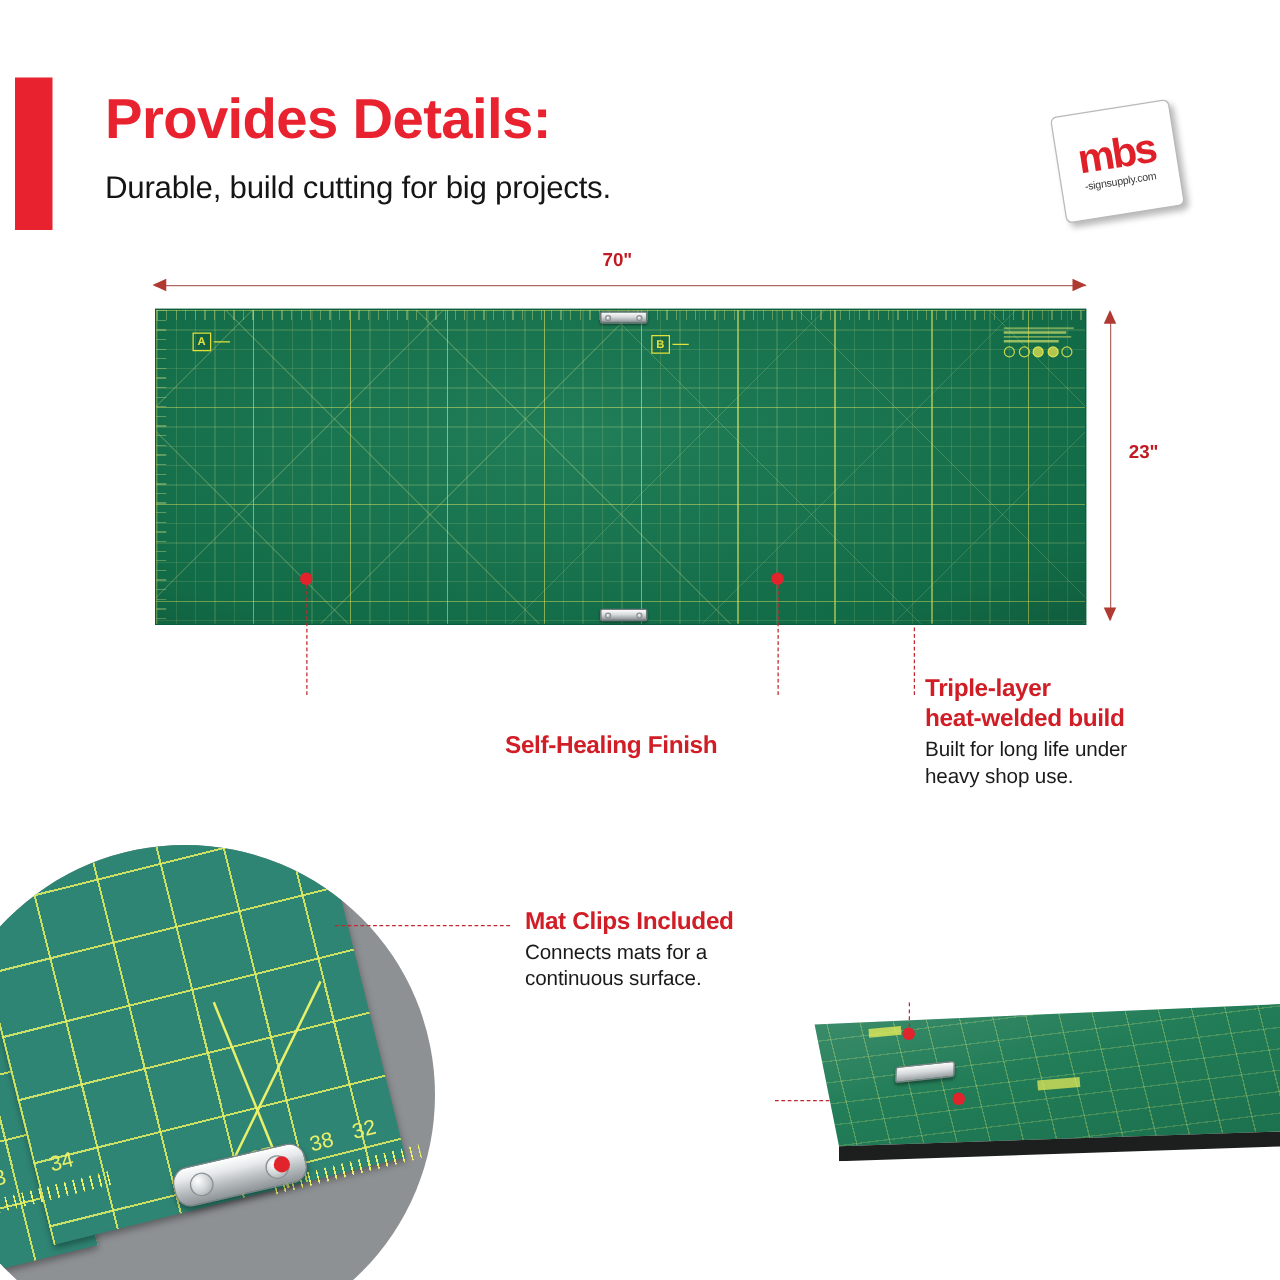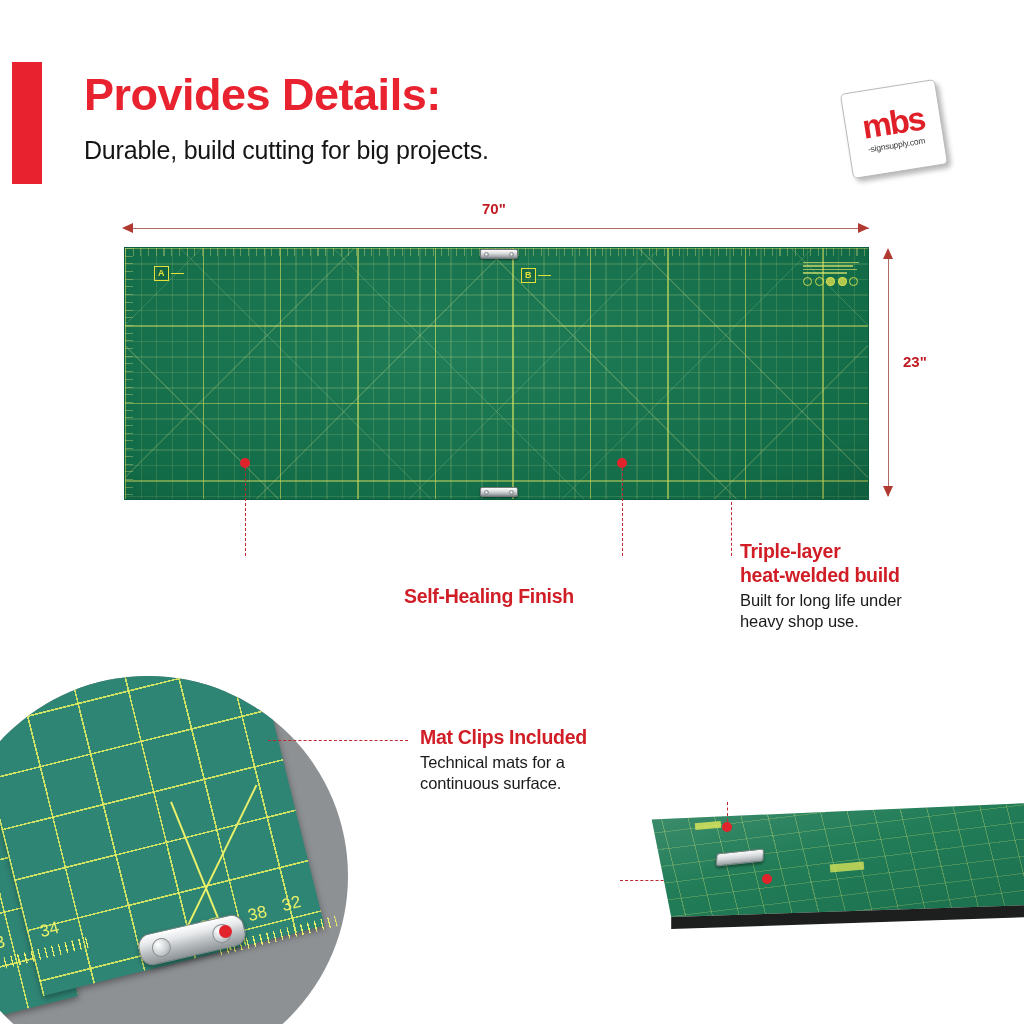--- a/index.html
+++ b/index.html
@@ -548,21 +548,21 @@
       <span class="cp-clip-stud s1"></span>
       <span class="cp-clip-stud s2"></span>
     </div>
     <div class="cp-reddot"></div>
   </div>
 
   <div class="leader-h" style="left:268px; top:740px; width:140px;"></div>
 
   <div class="callout co-4">
     <div class="callout-title">Mat Clips Included</div>
-    <div class="callout-body">Technical mats for a
+    <div class="callout-body">Connects mats for a
 continuous surface.</div>
   </div>
 
 
   <div class="leader-h" style="left:620px; top:880px; width:145px;"></div>
 
   <div class="persp-wrap">
     <div class="persp-body"></div>
     <div class="persp-edge"></div>
     <div class="persp-shine"></div>

